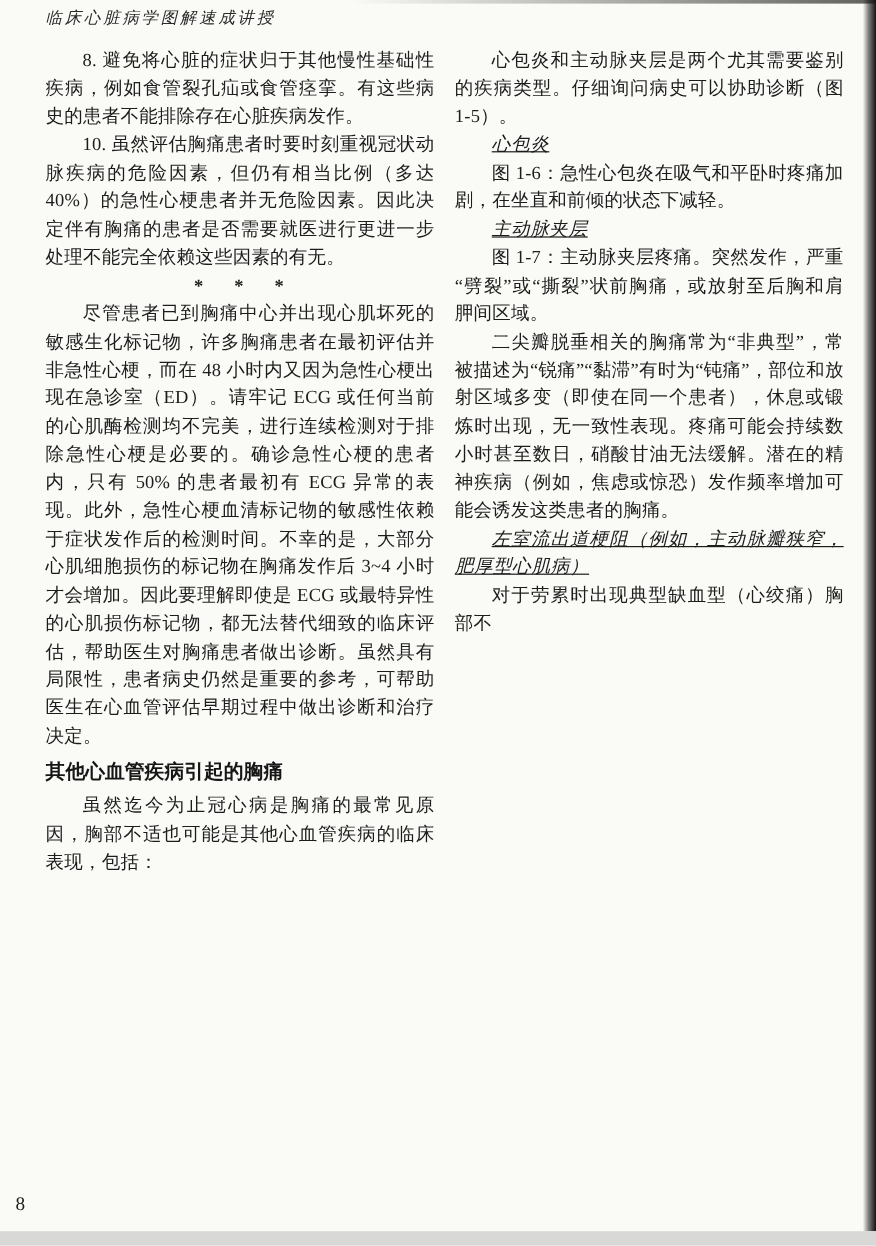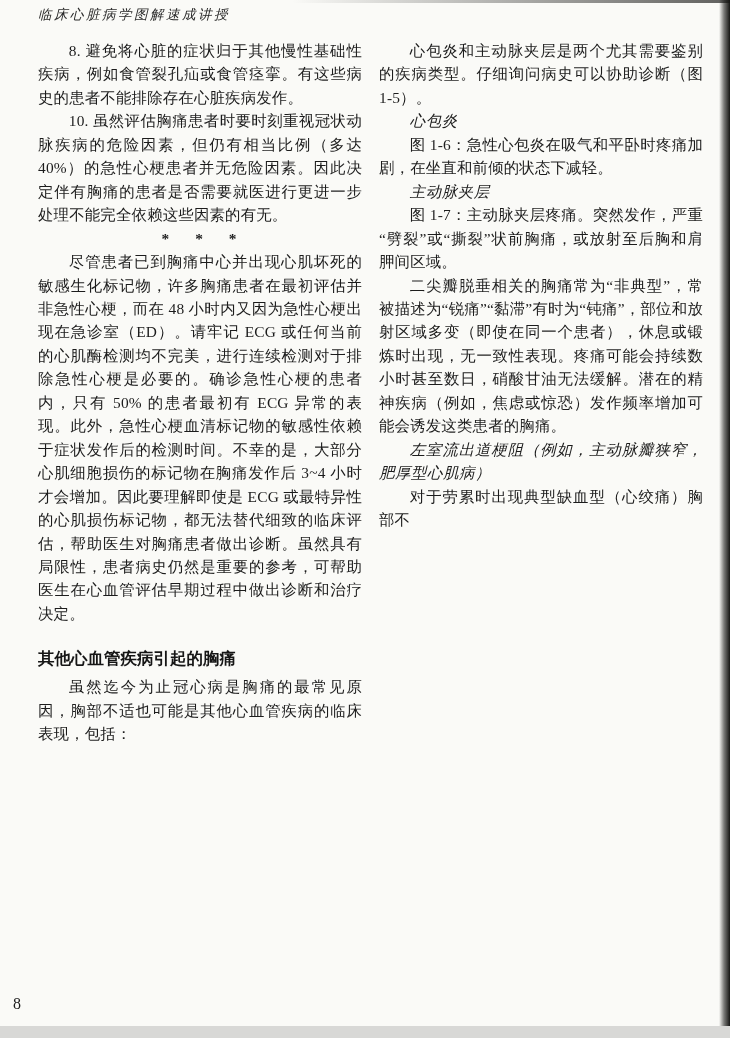--- a/index.html
+++ b/index.html
@@ -41,34 +41,35 @@
   }
   .para.noindent{text-indent:0;}
   .sep{
     margin:0;
     font-size:15.4px;line-height:23.45px;
     text-align:center;text-indent:0;
     word-spacing:18px;letter-spacing:2px;
     font-weight:bold;
   }
   .h-section{
-    margin:22px 0 6px 0;
+    margin:7px 0 6px 0;
     font-family:"Liberation Sans","DejaVu Sans",sans-serif;
     font-weight:bold;
     font-size:16.5px;line-height:22px;
     text-indent:0;
     color:#161616;
   }
   .h-sub{
     margin:0;
     font-size:15.4px;line-height:23.45px;
     text-indent:2em;
     font-style:italic;
     text-align:justify;
     letter-spacing:.6px;
+    text-decoration:underline;
   }
   .page-number{
     position:absolute;left:13px;top:995px;
     font-size:16px;color:#1c1c1c;
   }
 </style>
 </head>
 <body>
 
 <div class="page">

